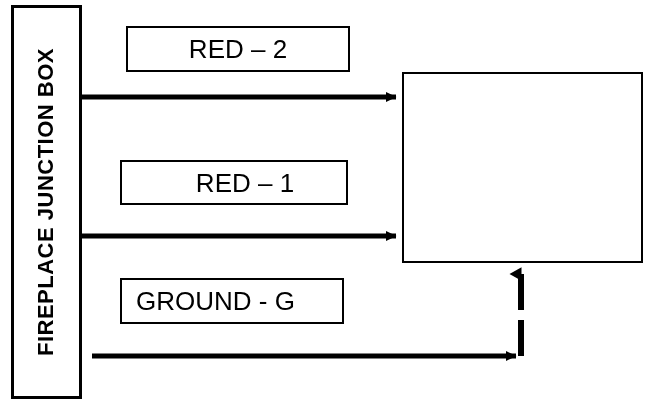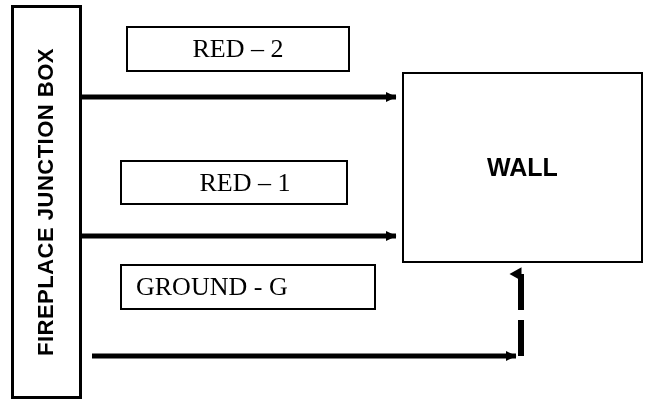--- a/index.html
+++ b/index.html
@@ -53,21 +53,21 @@
 
   
   .label-box {
     position: absolute;
     border: 2px solid #000000;
     box-sizing: border-box;
     background: #ffffff;
     display: flex;
     align-items: center;
     color: #000000;
-    font-family: Liberation Serif, serif;
+    font-family: Liberation Sans, sans-serif;
     font-weight: normal;
     font-size: 26px;
     line-height: 1;
   }
   .label-box.center {
     justify-content: center;
   }
   .label-box.left {
     justify-content: flex-start;
     padding-left: 14px;
@@ -81,22 +81,22 @@
   }
   #label-box-red-1 {
     left: 120px;
     top: 160px;
     width: 228px;
     height: 45px;
     padding-left: 22px;
   }
   #label-box-ground-g {
     left: 120px;
-    top: 264px;
-    width: 256px;
+    top: 278px;
+    width: 224px;
     height: 46px;
   }
 
   
   .thermostat-box {
     position: absolute;
     left: 402px;
     top: 72px;
     width: 241px;
     height: 191px;
@@ -152,16 +152,15 @@
 
   <div class="label-box center" id="label-box-red-1">
     <span>RED – 1</span>
   </div>
 
   <div class="label-box left" id="label-box-ground-g">
     <span>GROUND - G</span>
   </div>
 
   <div class="thermostat-box">
-    <span class="thermostat-label">WALL</span>
   </div>
 
 </div>
 
 </body></html>

